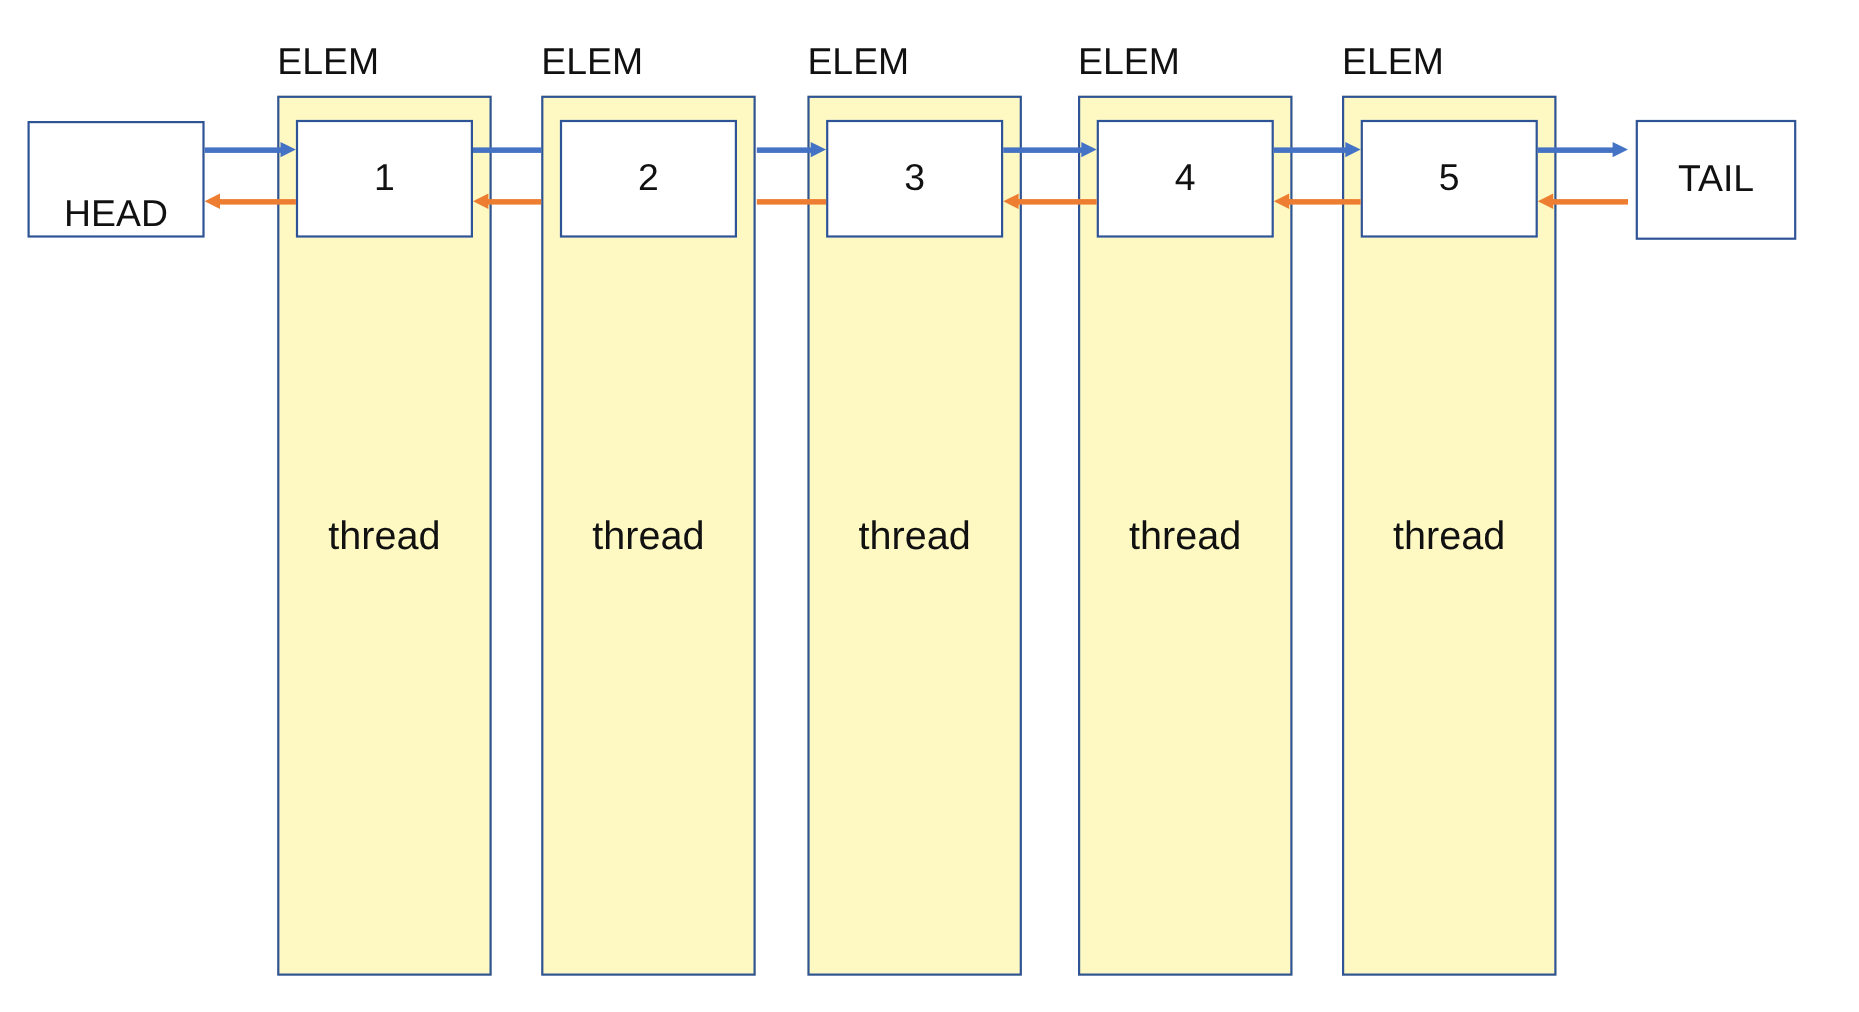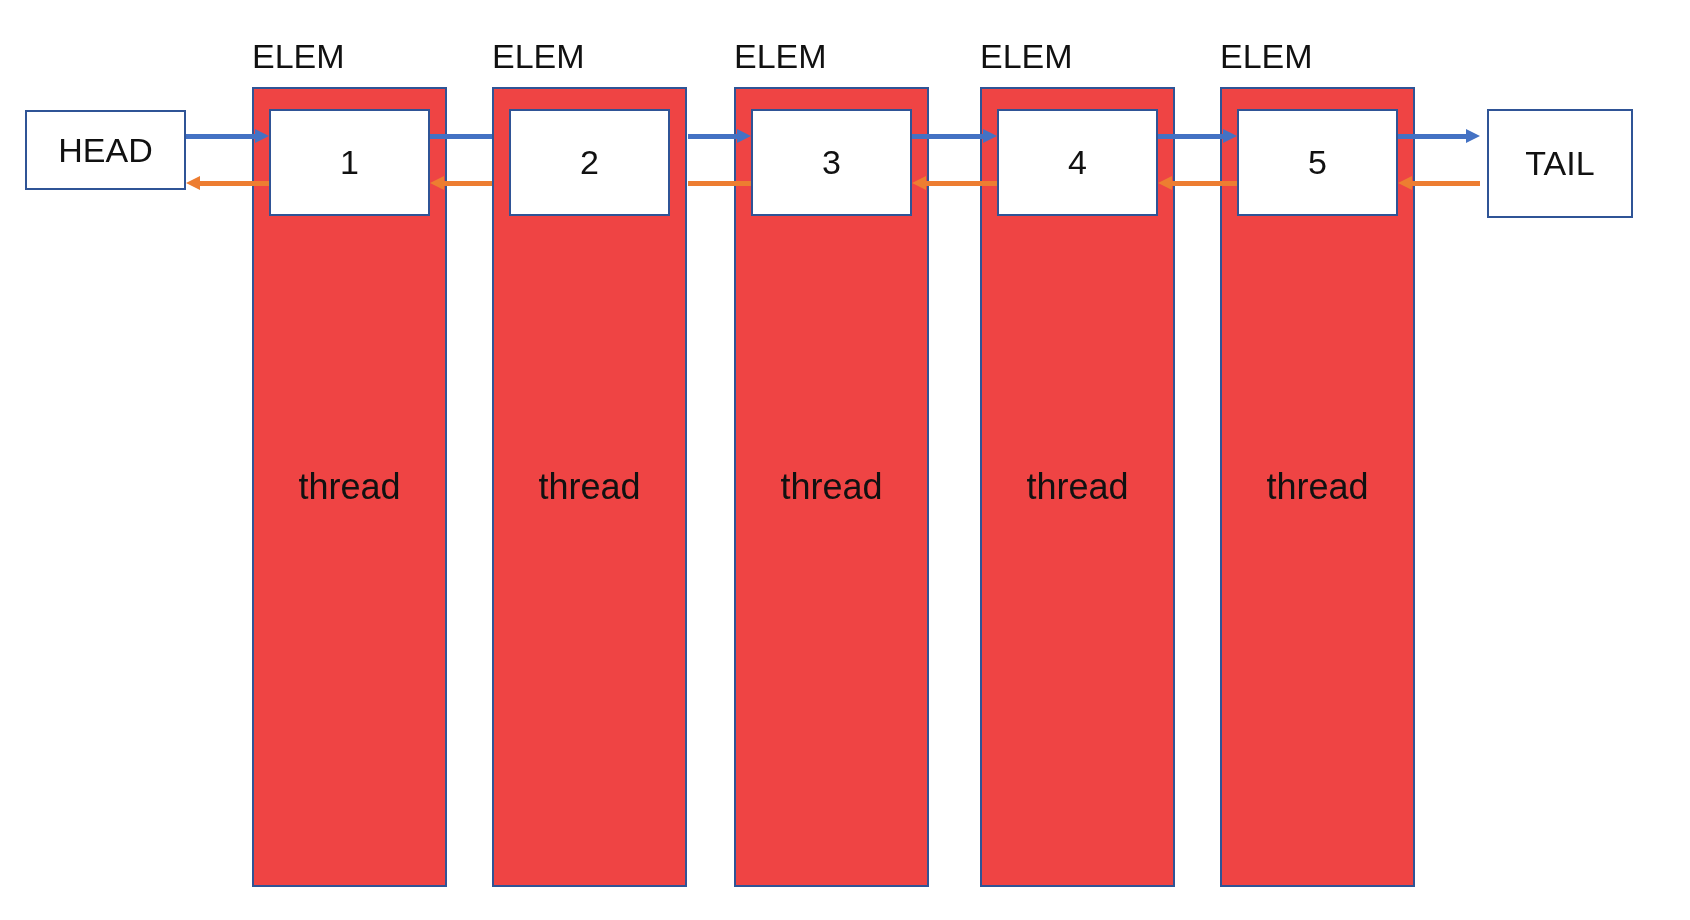--- a/index.html
+++ b/index.html
@@ -22,21 +22,21 @@
   .group{position:absolute;top:0;height:920px;width:195px;}
   .elem-title{
     position:absolute;top:37px;left:0;width:100%;height:38px;
     font-size:34px;line-height:38px;
     color:var(--text,#111111);
   }
   .thread-box{
     position:absolute;top:87px;left:0;width:195px;height:800px;
     box-sizing:border-box;
     border:2.5px solid var(--box-border,#2F5496);
-    background:#ef4444;
+    background:#fef9c3;
     display:flex;align-items:center;justify-content:center;
   }
   .thread-label{font-size:36px;color:var(--text,#111111);}
   .value-box{position:absolute;top:109px;left:17px;width:161px;height:107px;}
   
   .arrow{position:absolute;height:15px;}
   .arrow .bar{position:absolute;top:5px;height:5px;left:0;right:0;background:currentColor;}
   .arrow.right .bar{right:13px;}
   .arrow.left  .bar{left:13px;}
   .arrow.flat  .bar{left:0;right:0;}
@@ -45,21 +45,21 @@
   .arrow.right .tri{right:0;border-left:14px solid currentColor;}
   .arrow.left  .tri{left:0;border-right:14px solid currentColor;}
   .blue{color:var(--forward-arrow,#4472C4);}
   .orange{color:var(--backward-arrow,#ED7D31);}
 </style>
 </head>
 <body>
 
 <div class="canvas">
 
-  <div class="box" style="left:25px;top:110px;width:161px;height:80px;">
+  <div class="box" style="left:25px;top:110px;width:161px;height:106px;align-items:flex-end;">
     <span>HEAD</span>
   </div>
 
   <div class="group" style="left:252px;">
     <div class="elem-title">ELEM</div>
     <div class="thread-box">
       <span class="thread-label">thread</span>
     </div>
     <div class="box value-box">
       <span>1</span>

